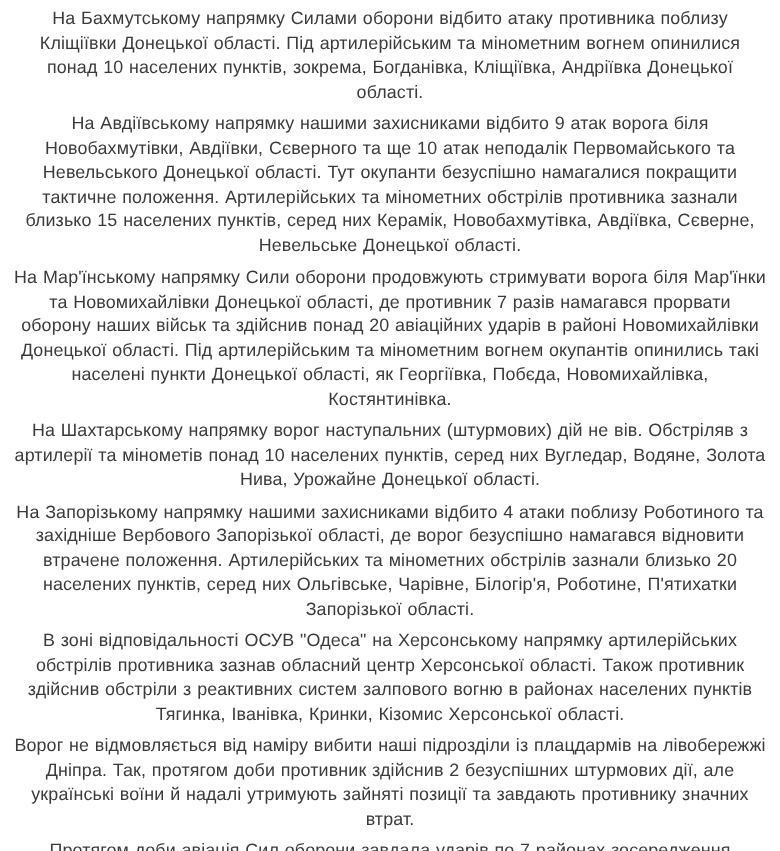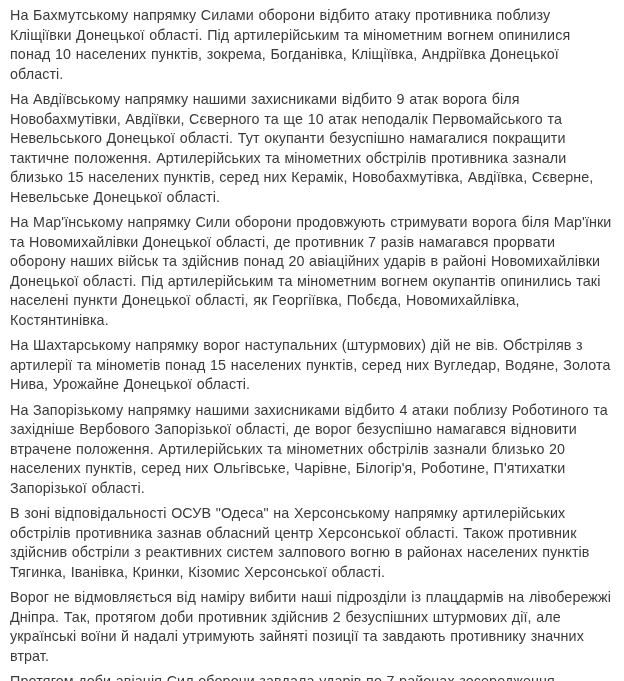--- a/index.html
+++ b/index.html
@@ -18,29 +18,30 @@
     padding: 6px 10px 8px 10px;
     background: #ffffff;
   }
   .para {
     font-size: 14.3px;
     line-height: 19.5px;
     letter-spacing: 0.1px;
     margin: 0 0 6px 0;
     font-weight: 400;
     word-spacing: 0.5px;
+    text-align: center;
   }
   .para:last-child { margin-bottom: 0; }
 </style>
 </head>
 <body style="color: rgb(59, 59, 59); background: rgb(255, 255, 255);">
 
 <main class="report">
   <p class="para">На Бахмутському напрямку Силами оборони відбито атаку противника поблизу Кліщіївки Донецької області. Під артилерійським та мінометним вогнем опинилися понад 10 населених пунктів, зокрема, Богданівка, Кліщіївка, Андріївка Донецької області.</p>
   <p class="para">На Авдіївському напрямку нашими захисниками відбито 9 атак ворога біля Новобахмутівки, Авдіївки, Сєверного та ще 10 атак неподалік Первомайського та Невельського Донецької області. Тут окупанти безуспішно намагалися покращити тактичне положення. Артилерійських та мінометних обстрілів противника зазнали близько 15 населених пунктів, серед них Керамік, Новобахмутівка, Авдіївка, Сєверне, Невельське Донецької області.</p>
   <p class="para">На Мар'їнському напрямку Сили оборони продовжують стримувати ворога біля Мар'їнки та Новомихайлівки Донецької області, де противник 7 разів намагався прорвати оборону наших військ та здійснив понад 20 авіаційних ударів в районі Новомихайлівки Донецької області. Під артилерійським та мінометним вогнем окупантів опинились такі населені пункти Донецької області, як Георгіївка, Побєда, Новомихайлівка, Костянтинівка.</p>
-  <p class="para">На Шахтарському напрямку ворог наступальних (штурмових) дій не вів. Обстріляв з артилерії та мінометів понад 15 населених пунктів, серед них Вугледар, Водяне, Золота Нива, Урожайне Донецької області.</p>
+  <p class="para">На Шахтарському напрямку ворог наступальних (штурмових) дій не вів. Обстріляв з артилерії та мінометів понад 10 населених пунктів, серед них Вугледар, Водяне, Золота Нива, Урожайне Донецької області.</p>
   <p class="para">На Запорізькому напрямку нашими захисниками відбито 4 атаки поблизу Роботиного та західніше Вербового Запорізької області, де ворог безуспішно намагався відновити втрачене положення. Артилерійських та мінометних обстрілів зазнали близько 20 населених пунктів, серед них Ольгівське, Чарівне, Білогір'я, Роботине, П'ятихатки Запорізької  області.</p>
   <p class="para">В зоні відповідальності ОСУВ "Одеса" на Херсонському напрямку артилерійських обстрілів противника зазнав обласний центр Херсонської області. Також противник здійснив обстріли з реактивних систем залпового вогню в районах населених пунктів Тягинка, Іванівка, Кринки, Кізомис Херсонської області.</p>
   <p class="para">Ворог не відмовляється від наміру вибити наші підрозділи із плацдармів на лівобережжі Дніпра. Так, протягом доби противник здійснив 2 безуспішних штурмових дії, але українські воїни й надалі утримують зайняті позиції та завдають противнику значних втрат.</p>
   <p class="para">Протягом доби авіація Сил оборони завдала ударів по 7 районах зосередження особового складу противника. Також силами та засобами протиповітряної оборони України знищено керовану авіаційну ракету Х-59.</p>
 
 </main>
 
 </body></html>

